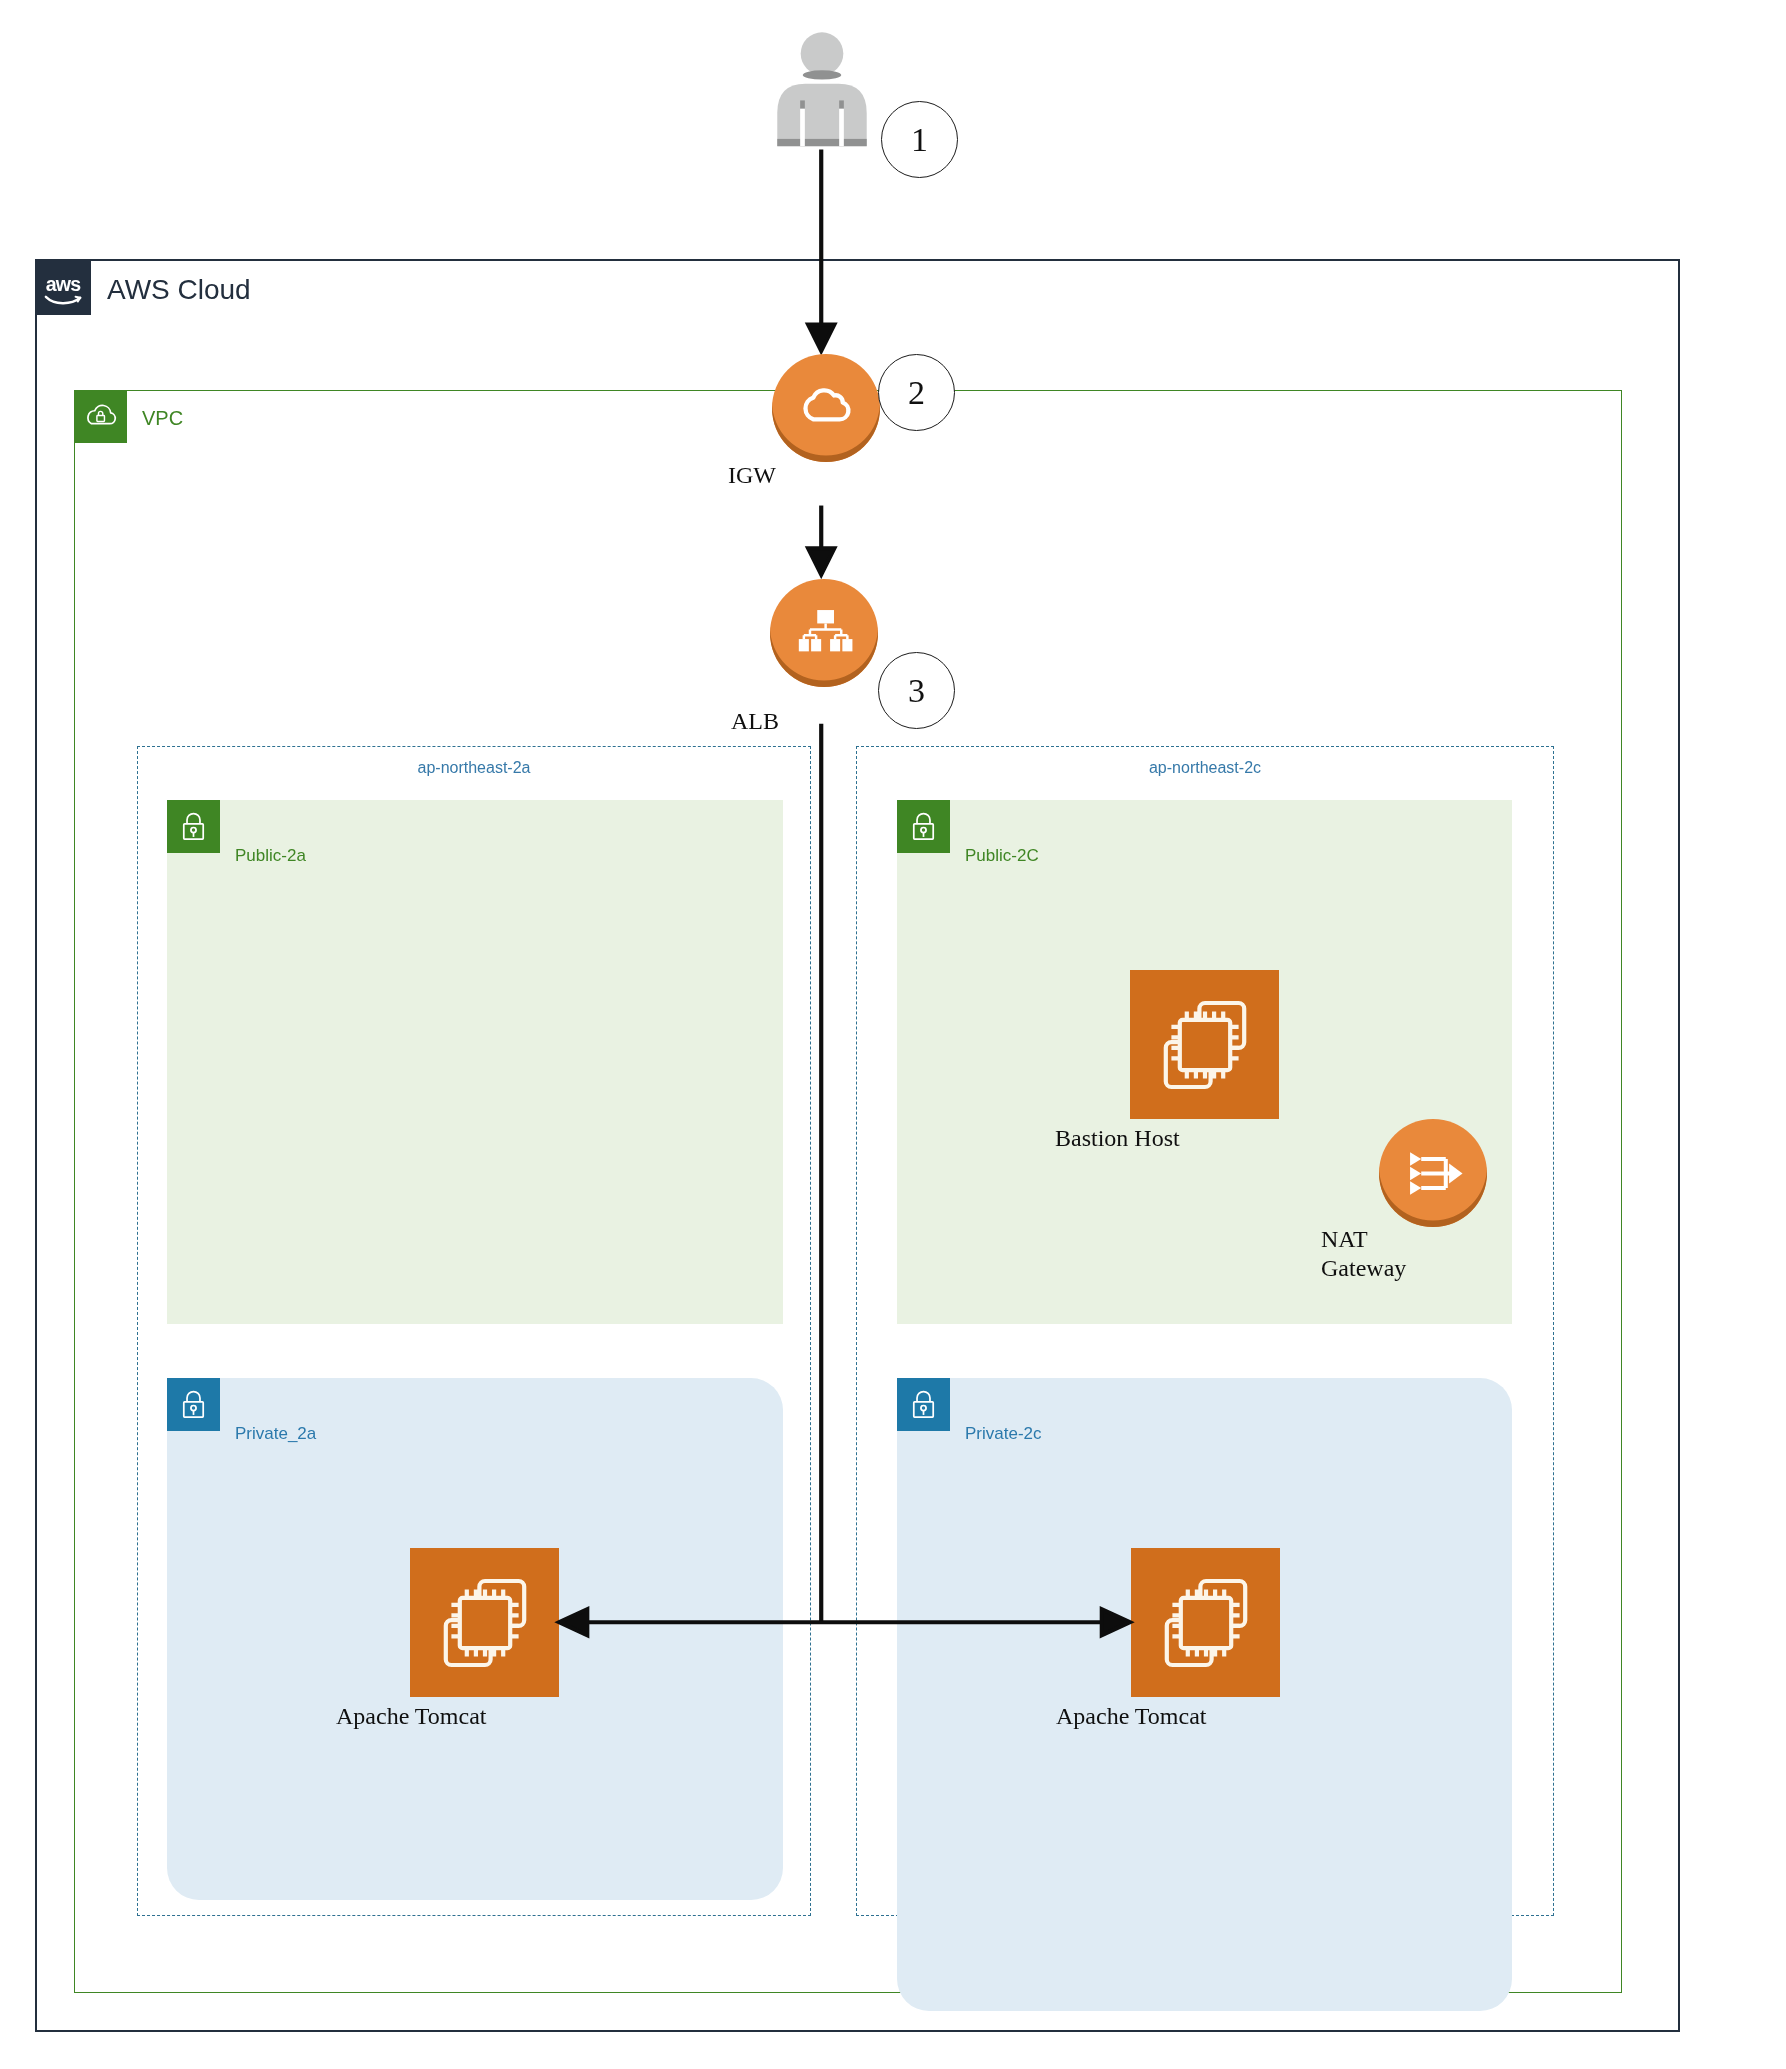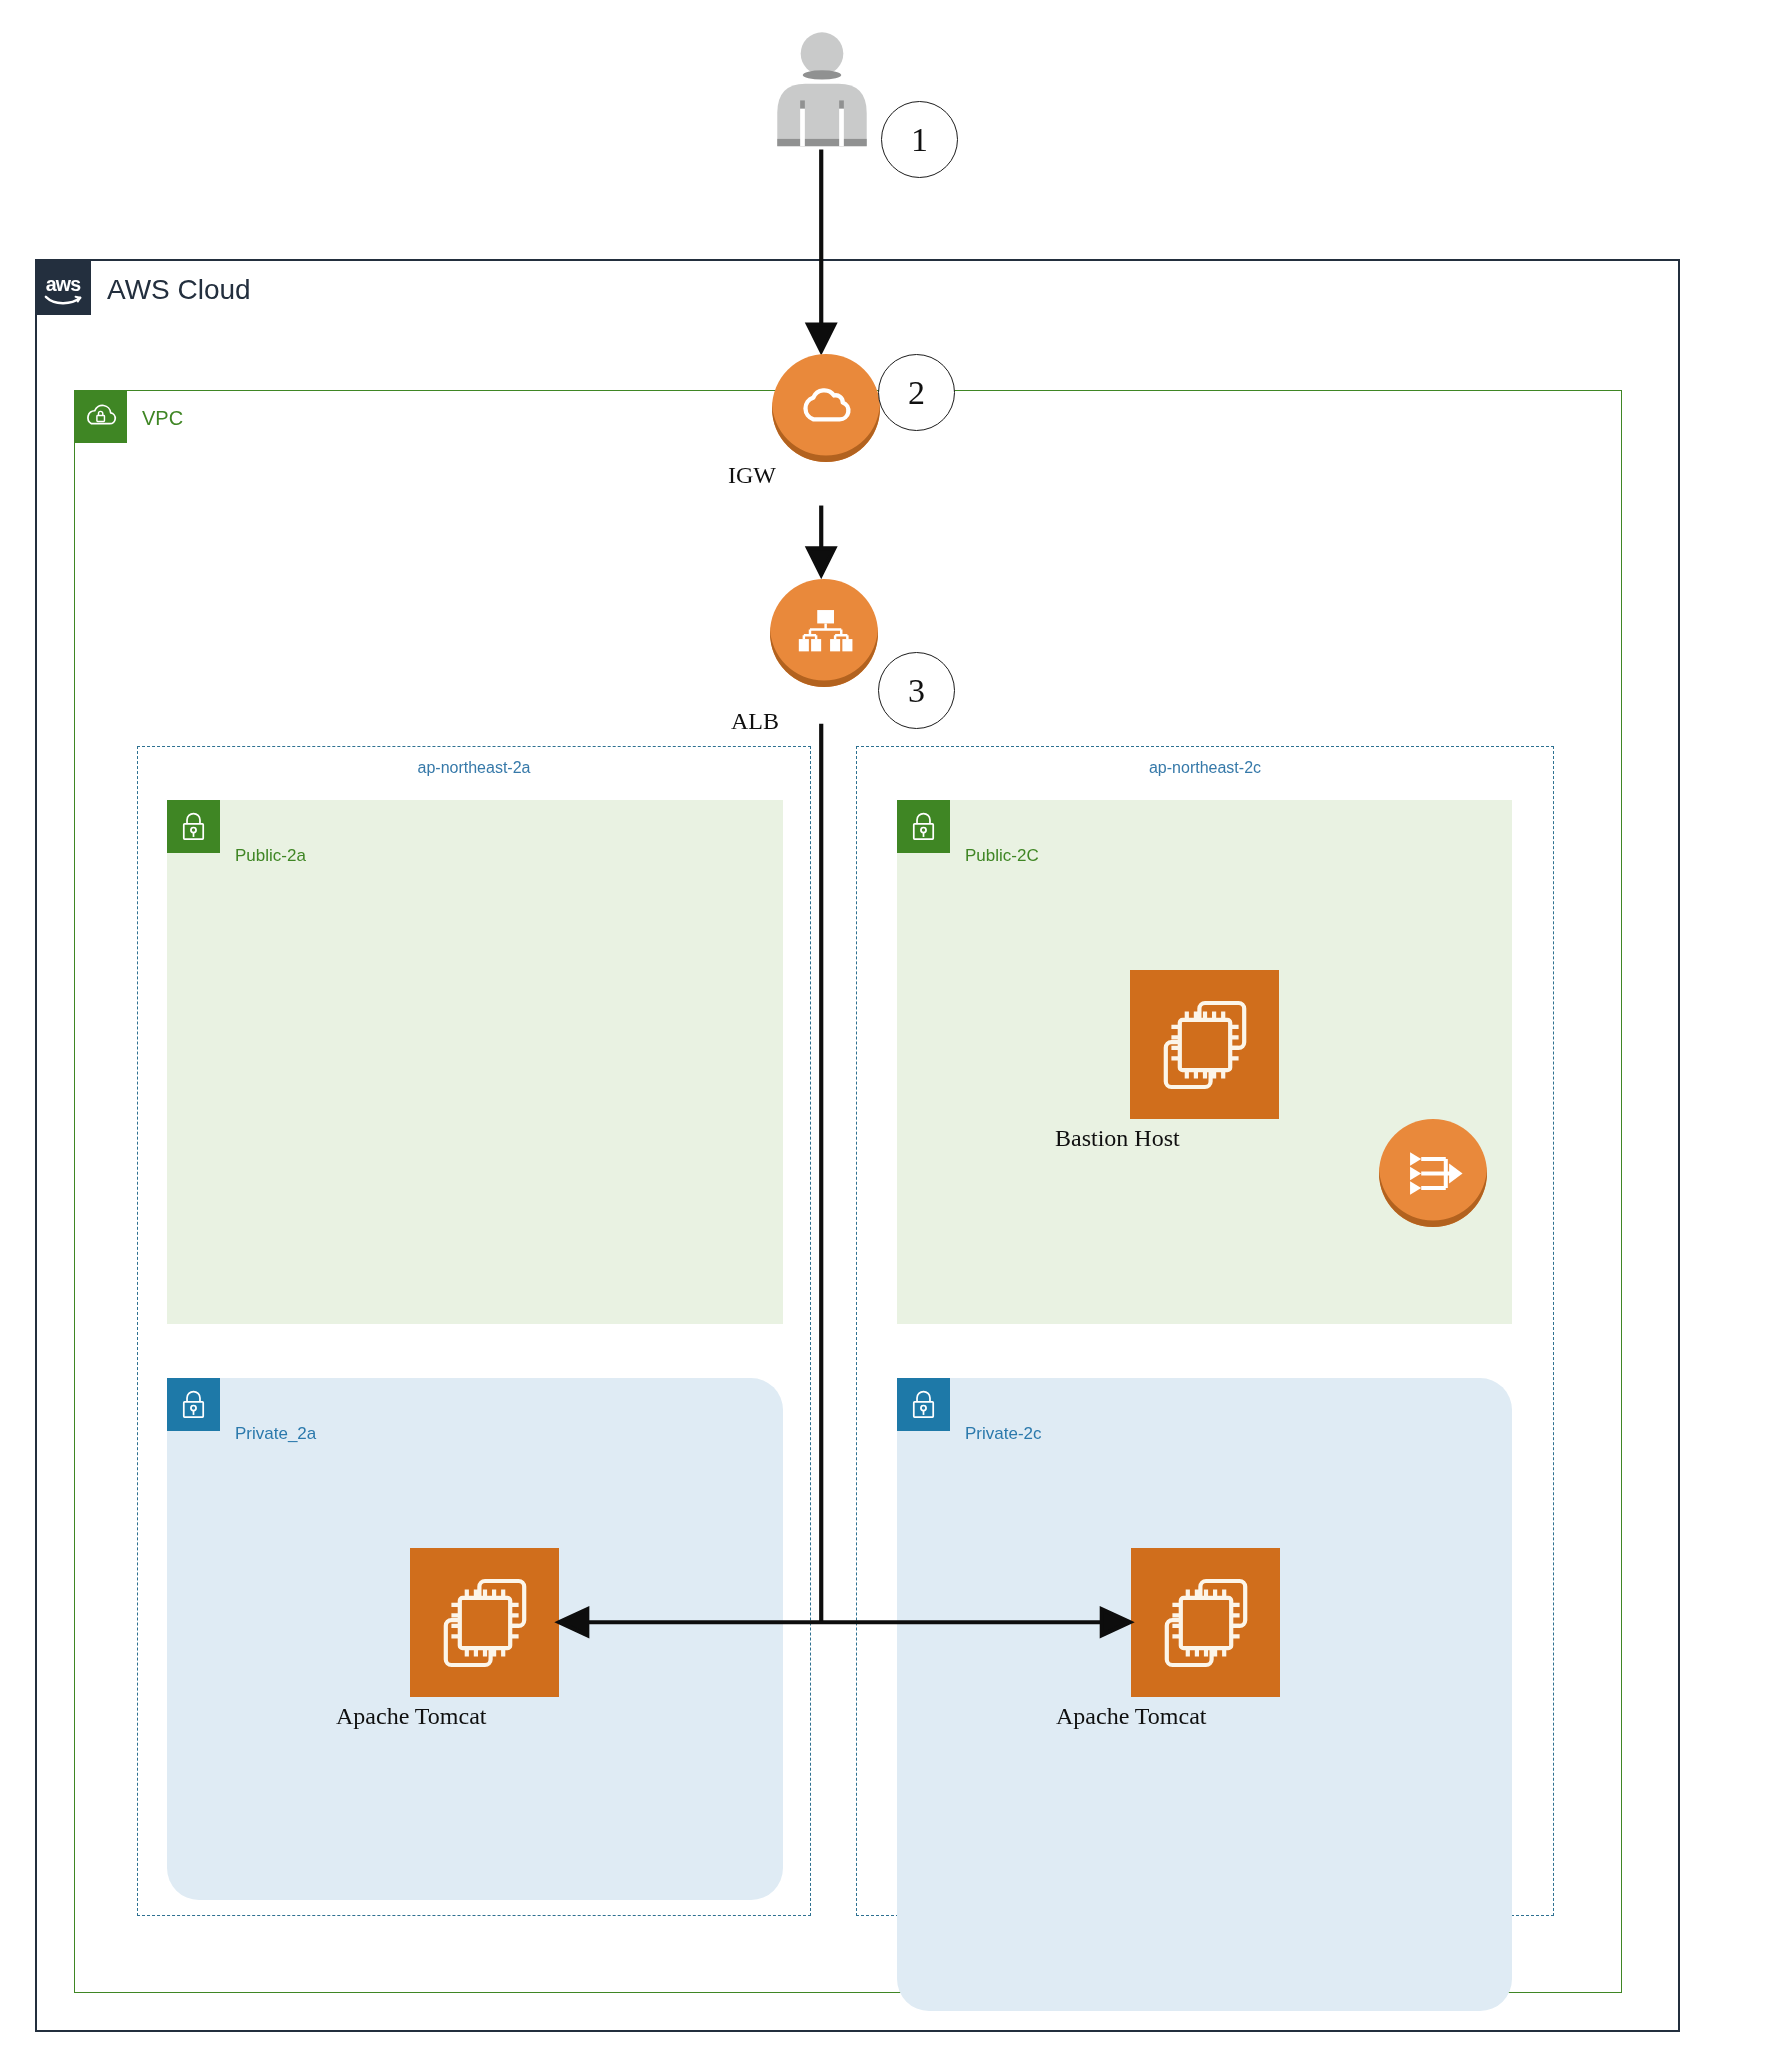--- a/index.html
+++ b/index.html
@@ -180,20 +180,24 @@
           <polygon points="9,11 9,23 19,17"></polygon>
           <polygon points="9,24 9,36 19,30"></polygon>
           <polygon points="9,37 9,49 19,43"></polygon>
           <polygon points="44,21 44,39 56,30"></polygon>
         </g>
         <g stroke="#fff" stroke-width="3.6" fill="none">
           <path d="M19 17 H41 M19 30 H45 M19 43 H41 M41 17 V43"></path>
         </g>
       </svg>
     </div>
+    <div class="node-label" style="left:424px;top:425px;width:224px;">
+      <div>NAT</div>
+      <div>Gateway</div>
+    </div>
   </div>
 
   <div class="subnet private" style="left:167px;top:1378px;width:616px;height:522px;">
     <div class="subnet-icon blue">
       <svg width="41" height="41" viewBox="0 0 57 57" fill="none" stroke="#fff" stroke-width="2.4">
         <path d="M19.5 25 v-5.5 a9 9 0 0 1 18 0 V25"></path>
         <rect x="15" y="25" width="27" height="21" rx="1"></rect>
         <circle cx="28.5" cy="33.5" r="3.6"></circle>
         <path d="M28.5 37 V43"></path>
       </svg>

